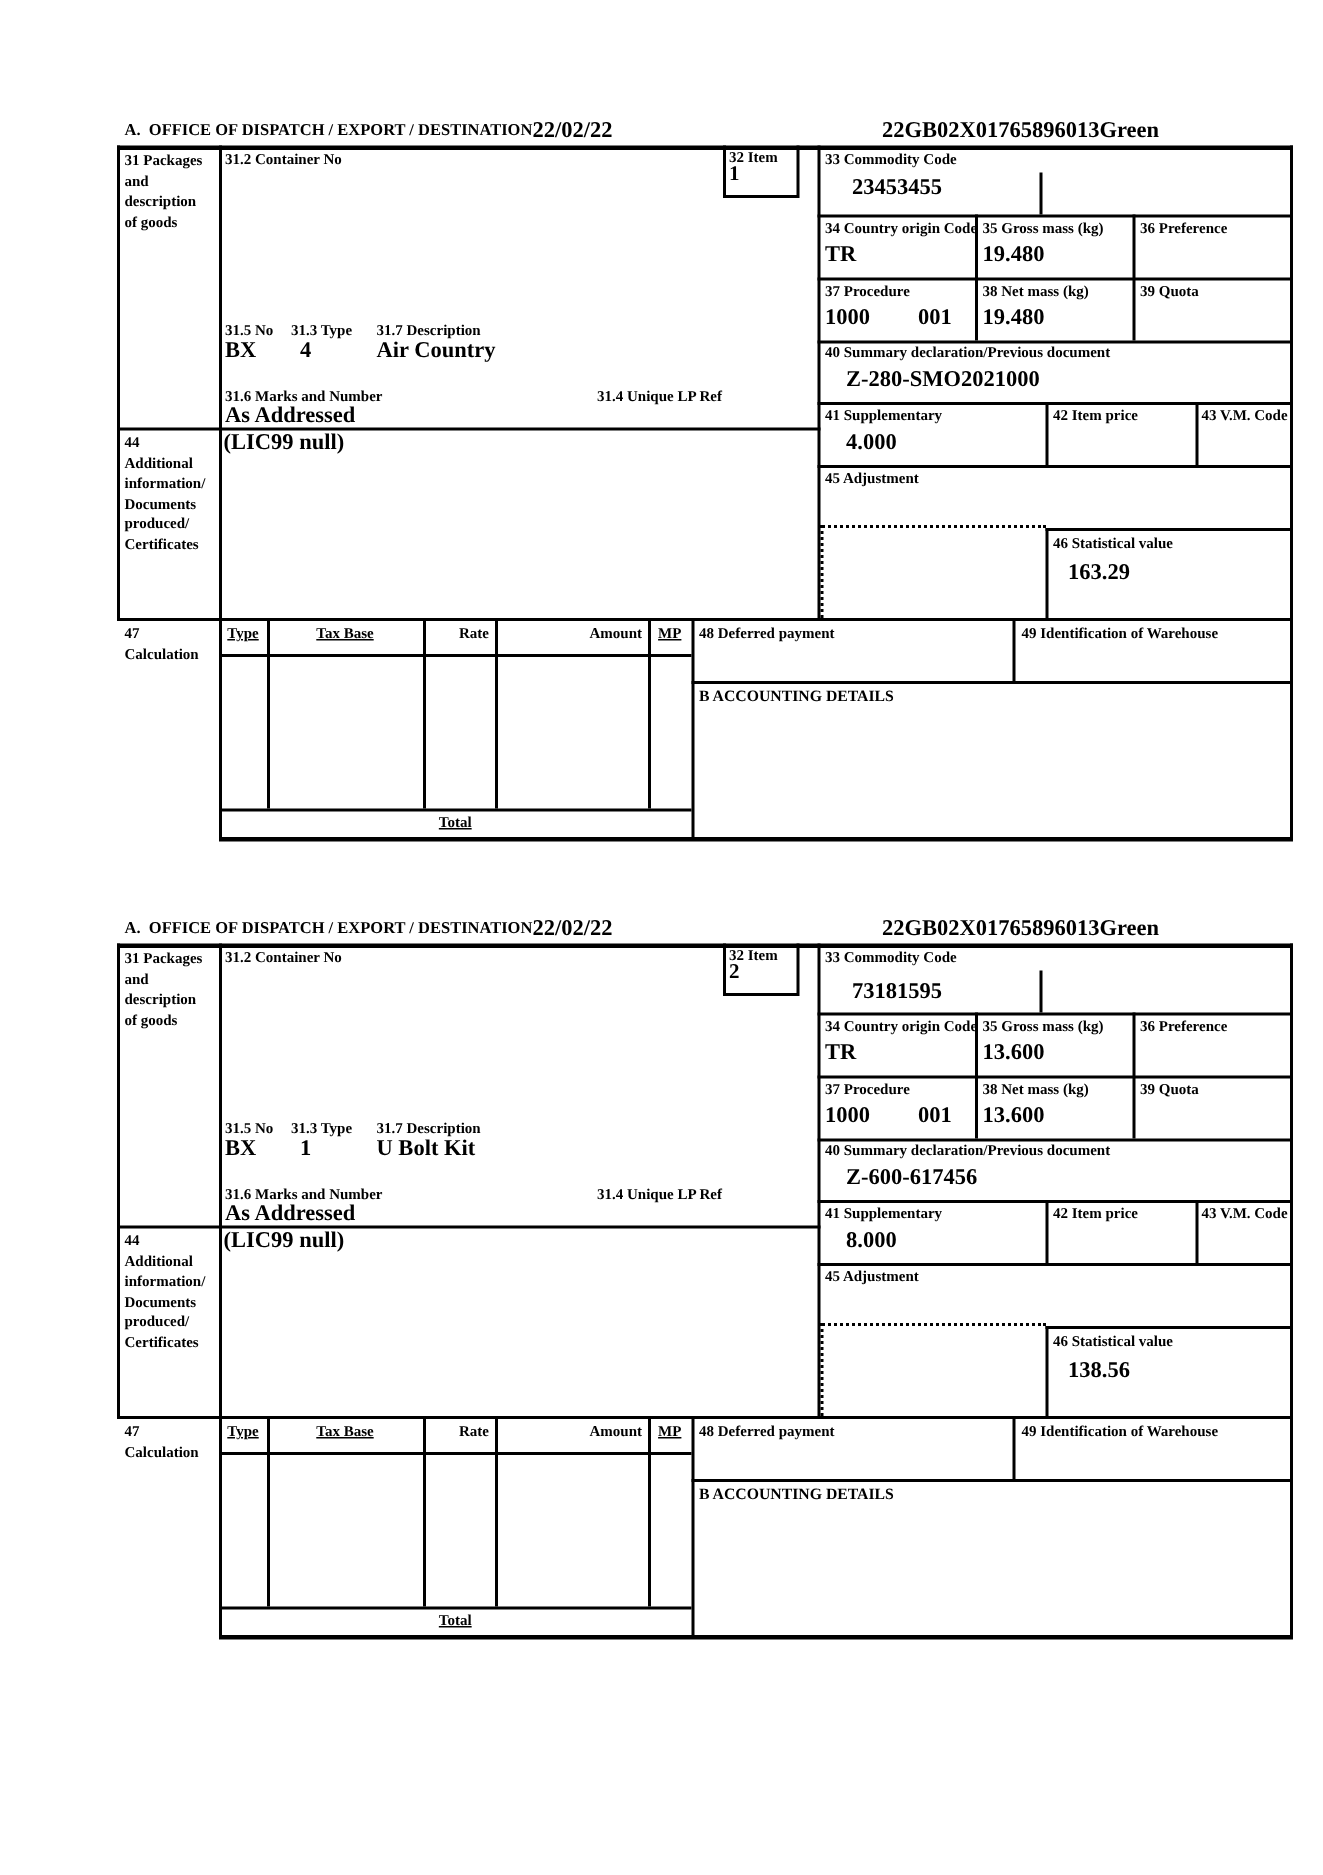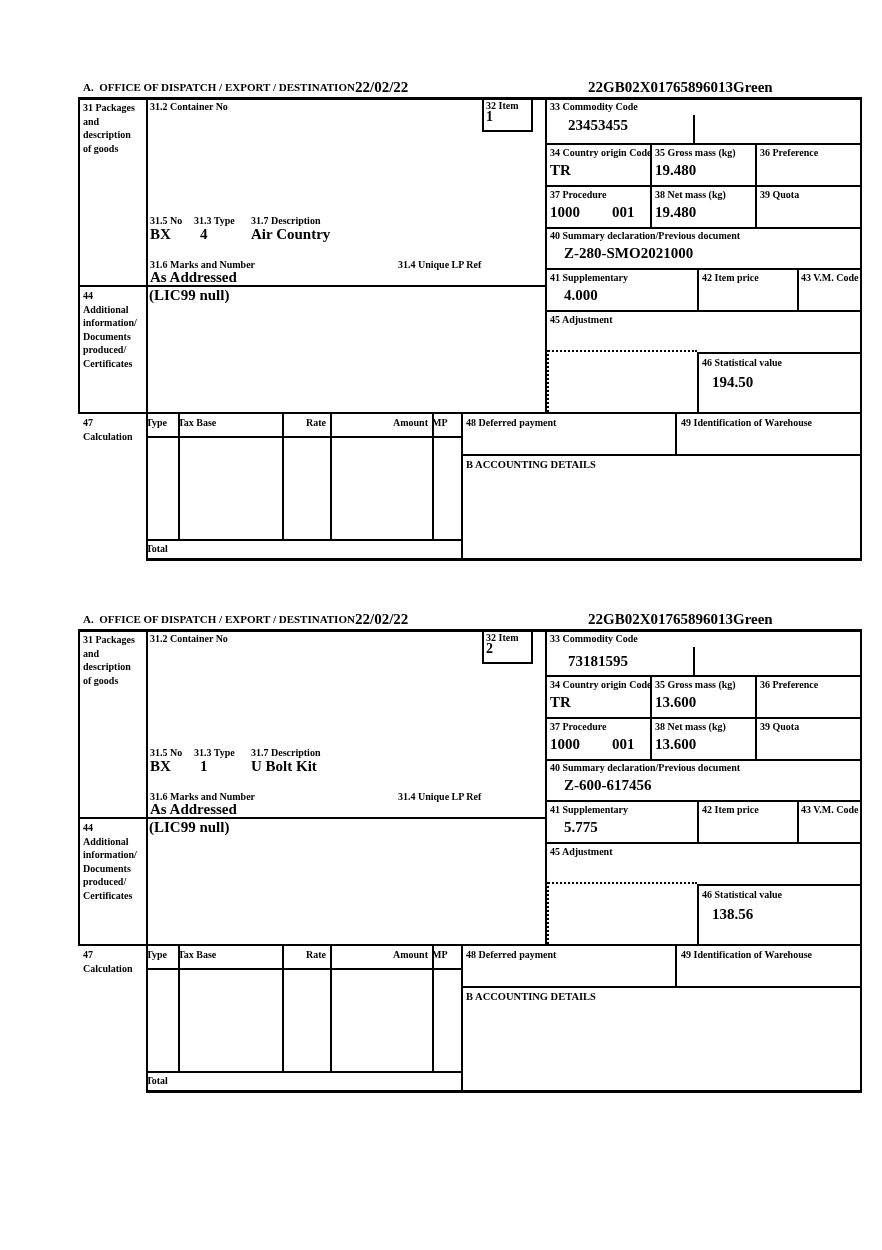--- a/index.html
+++ b/index.html
@@ -10,21 +10,21 @@
   #page > section:nth-of-type(2){top:610px;}
   .ln{position:absolute;background:#000;}
   .dot-h{position:absolute;height:0;border-top:2px dotted #000;}
   .dot-v{position:absolute;width:0;border-left:2px dotted #000;}
   .lbl{position:absolute;font:700 10px/1.35 "Liberation Serif",serif;white-space:pre-line;}
   .hdrA{position:absolute;font:700 11px/1.2 "Liberation Serif",serif;white-space:pre;}
   .hdr{position:absolute;font:700 15px/1.2 "Liberation Serif",serif;white-space:pre;}
   .val{position:absolute;font:700 15px/1.15 "Liberation Serif",serif;white-space:pre;}
   .val-sm{position:absolute;font:700 14px/1.1 "Liberation Serif",serif;}
   .cell{position:absolute;font:700 10px/1.2 "Liberation Serif",serif;}
-  .tc{} .tr{text-align:right;}
+  .tc{text-align:center;text-decoration:underline;} .tr{text-align:right;}
 </style>
 </head>
 <body>
 
 <div id="page">
 <section>
 
   <span class="hdrA" style="left:5px;top:3px;">A.  OFFICE OF DISPATCH / EXPORT / DESTINATION</span>
   <span class="hdr" style="left:277px;top:0;">22/02/22</span>
   <span class="hdr" style="left:510px;top:0;">22GB02X01765896013</span>
@@ -114,21 +114,21 @@
   <span class="val" style="left:486px;top:167px;">Z-280-SMO2021000</span>
   <span class="lbl" style="left:472px;top:193px;">41 Supplementary</span>
   <span class="val" style="left:486px;top:209px;">4.000</span>
   <span class="lbl" style="left:624px;top:193px;">42 Item price</span>
   <span class="val" style="left:624px;top:209px;"></span>
   <span class="lbl" style="left:723px;top:193px;">43 V.M. Code</span>
   <span class="val" style="left:723px;top:209px;"></span>
   <span class="lbl" style="left:472px;top:235px;">45 Adjustment</span>
   <span class="val" style="left:472px;top:250px;"></span>
   <span class="lbl" style="left:624px;top:278px;">46 Statistical value</span>
-  <span class="val" style="left:634px;top:296px;">194.50</span>
+  <span class="val" style="left:634px;top:296px;">163.29</span>
 
   <span class="cell tc" style="left:68px;top:339px;width:32px;">Type</span>
   <span class="cell tc" style="left:100px;top:339px;width:104px;">Tax Base</span>
   <span class="cell tr" style="left:204px;top:339px;width:44px;">Rate</span>
   <span class="cell tr" style="left:252px;top:339px;width:98px;">Amount</span>
   <span class="cell tc" style="left:354px;top:339px;width:29px;">MP</span>
   <span class="cell tc" style="left:68px;top:465px;width:315px;">Total</span>
   <span class="val" style="left:300px;top:463px;"></span>
 
   <span class="lbl" style="left:388px;top:338px;">48 Deferred payment</span>
@@ -221,21 +221,21 @@
   <span class="lbl" style="left:472px;top:110px;">37 Procedure</span>
   <span class="val" style="left:472px;top:126px;">1000</span>
   <span class="val" style="left:534px;top:126px;">001</span>
   <span class="lbl" style="left:577px;top:110px;">38 Net mass (kg)</span>
   <span class="val" style="left:577px;top:126px;">13.600</span>
   <span class="lbl" style="left:682px;top:110px;">39 Quota</span>
   <span class="val" style="left:682px;top:126px;"></span>
   <span class="lbl" style="left:472px;top:151px;">40 Summary declaration/Previous document</span>
   <span class="val" style="left:486px;top:167px;">Z-600-617456</span>
   <span class="lbl" style="left:472px;top:193px;">41 Supplementary</span>
-  <span class="val" style="left:486px;top:209px;">5.775</span>
+  <span class="val" style="left:486px;top:209px;">8.000</span>
   <span class="lbl" style="left:624px;top:193px;">42 Item price</span>
   <span class="val" style="left:624px;top:209px;"></span>
   <span class="lbl" style="left:723px;top:193px;">43 V.M. Code</span>
   <span class="val" style="left:723px;top:209px;"></span>
   <span class="lbl" style="left:472px;top:235px;">45 Adjustment</span>
   <span class="val" style="left:472px;top:250px;"></span>
   <span class="lbl" style="left:624px;top:278px;">46 Statistical value</span>
   <span class="val" style="left:634px;top:296px;">138.56</span>
 
   <span class="cell tc" style="left:68px;top:339px;width:32px;">Type</span>

